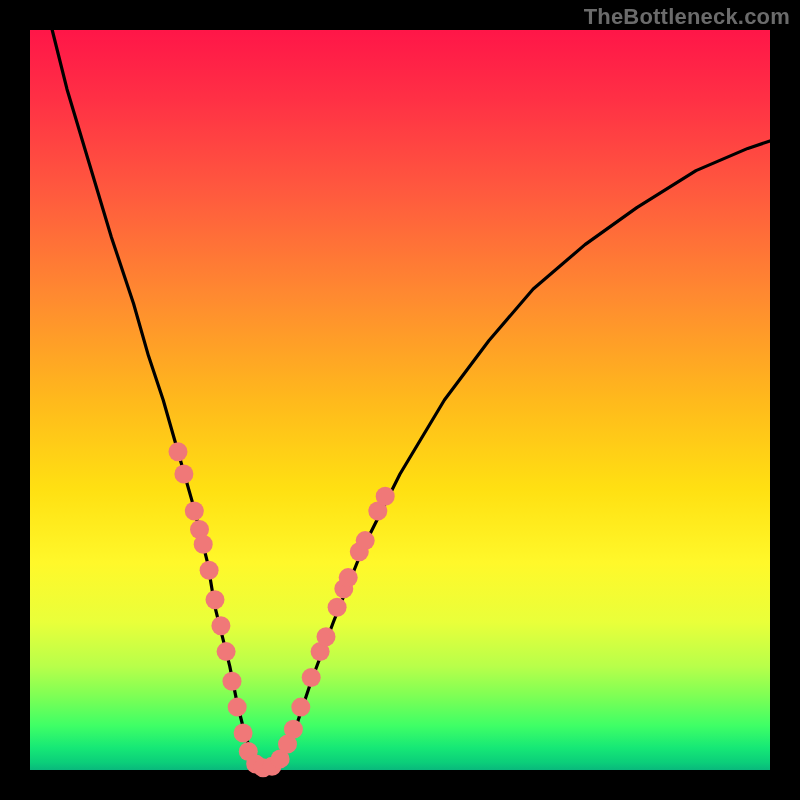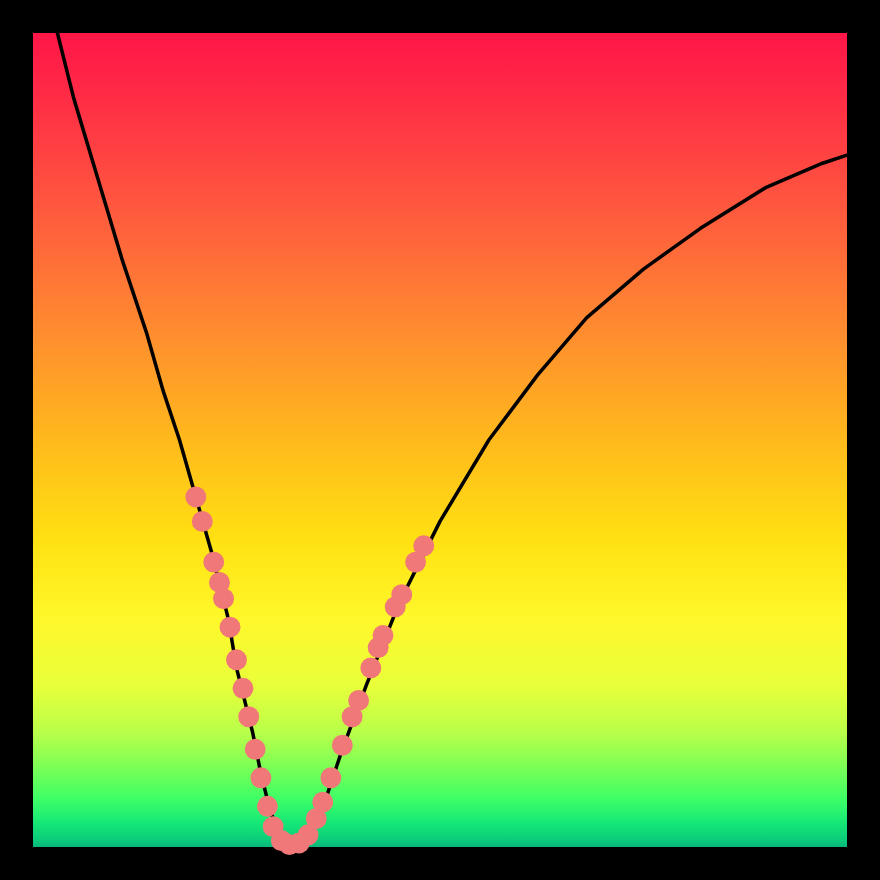--- a/index.html
+++ b/index.html
@@ -61,20 +61,21 @@
     width: 740px;
     height: 740px;
     overflow: visible;
   }
 </style>
 </head>
 <body>
 
 <div class="frame">
 
+  <div class="watermark">TheBottleneck.com</div>
 
   <div class="plot-area">
     <svg class="curve" viewBox="0 0 740 740">
       <path id="curve-path" fill="none" stroke="#000000" stroke-width="3.2" stroke-linecap="round" stroke-linejoin="round" d="M22.2 0.0 L37.0 59.2 L59.2 133.2 L81.4 207.2 L103.6 273.8 L118.4 325.6 L133.2 370.0 L148.0 421.8 L162.8 473.6 L177.6 532.8 L185.0 577.2 L199.8 636.4 L207.2 673.4 L214.6 703.0 L222.0 725.2 L229.4 740.0 L244.2 740.0 L251.6 725.2 L266.4 695.6 L281.2 651.2 L303.4 592.0 L333.0 518.0 L370.0 444.0 L414.4 370.0 L458.8 310.8 L503.2 259.0 L555.0 214.6 L606.8 177.6 L666.0 140.6 L717.8 118.4 L740.0 111.0"></path>
       <g id="marker-group">
           <circle cx="148.0" cy="421.8" r="9.5" fill="#f07878"></circle>
           <circle cx="153.9" cy="444.0" r="9.5" fill="#f07878"></circle>
           <circle cx="164.3" cy="481.0" r="9.5" fill="#f07878"></circle>
           <circle cx="169.5" cy="499.5" r="9.5" fill="#f07878"></circle>
           <circle cx="173.2" cy="514.3" r="9.5" fill="#f07878"></circle>

